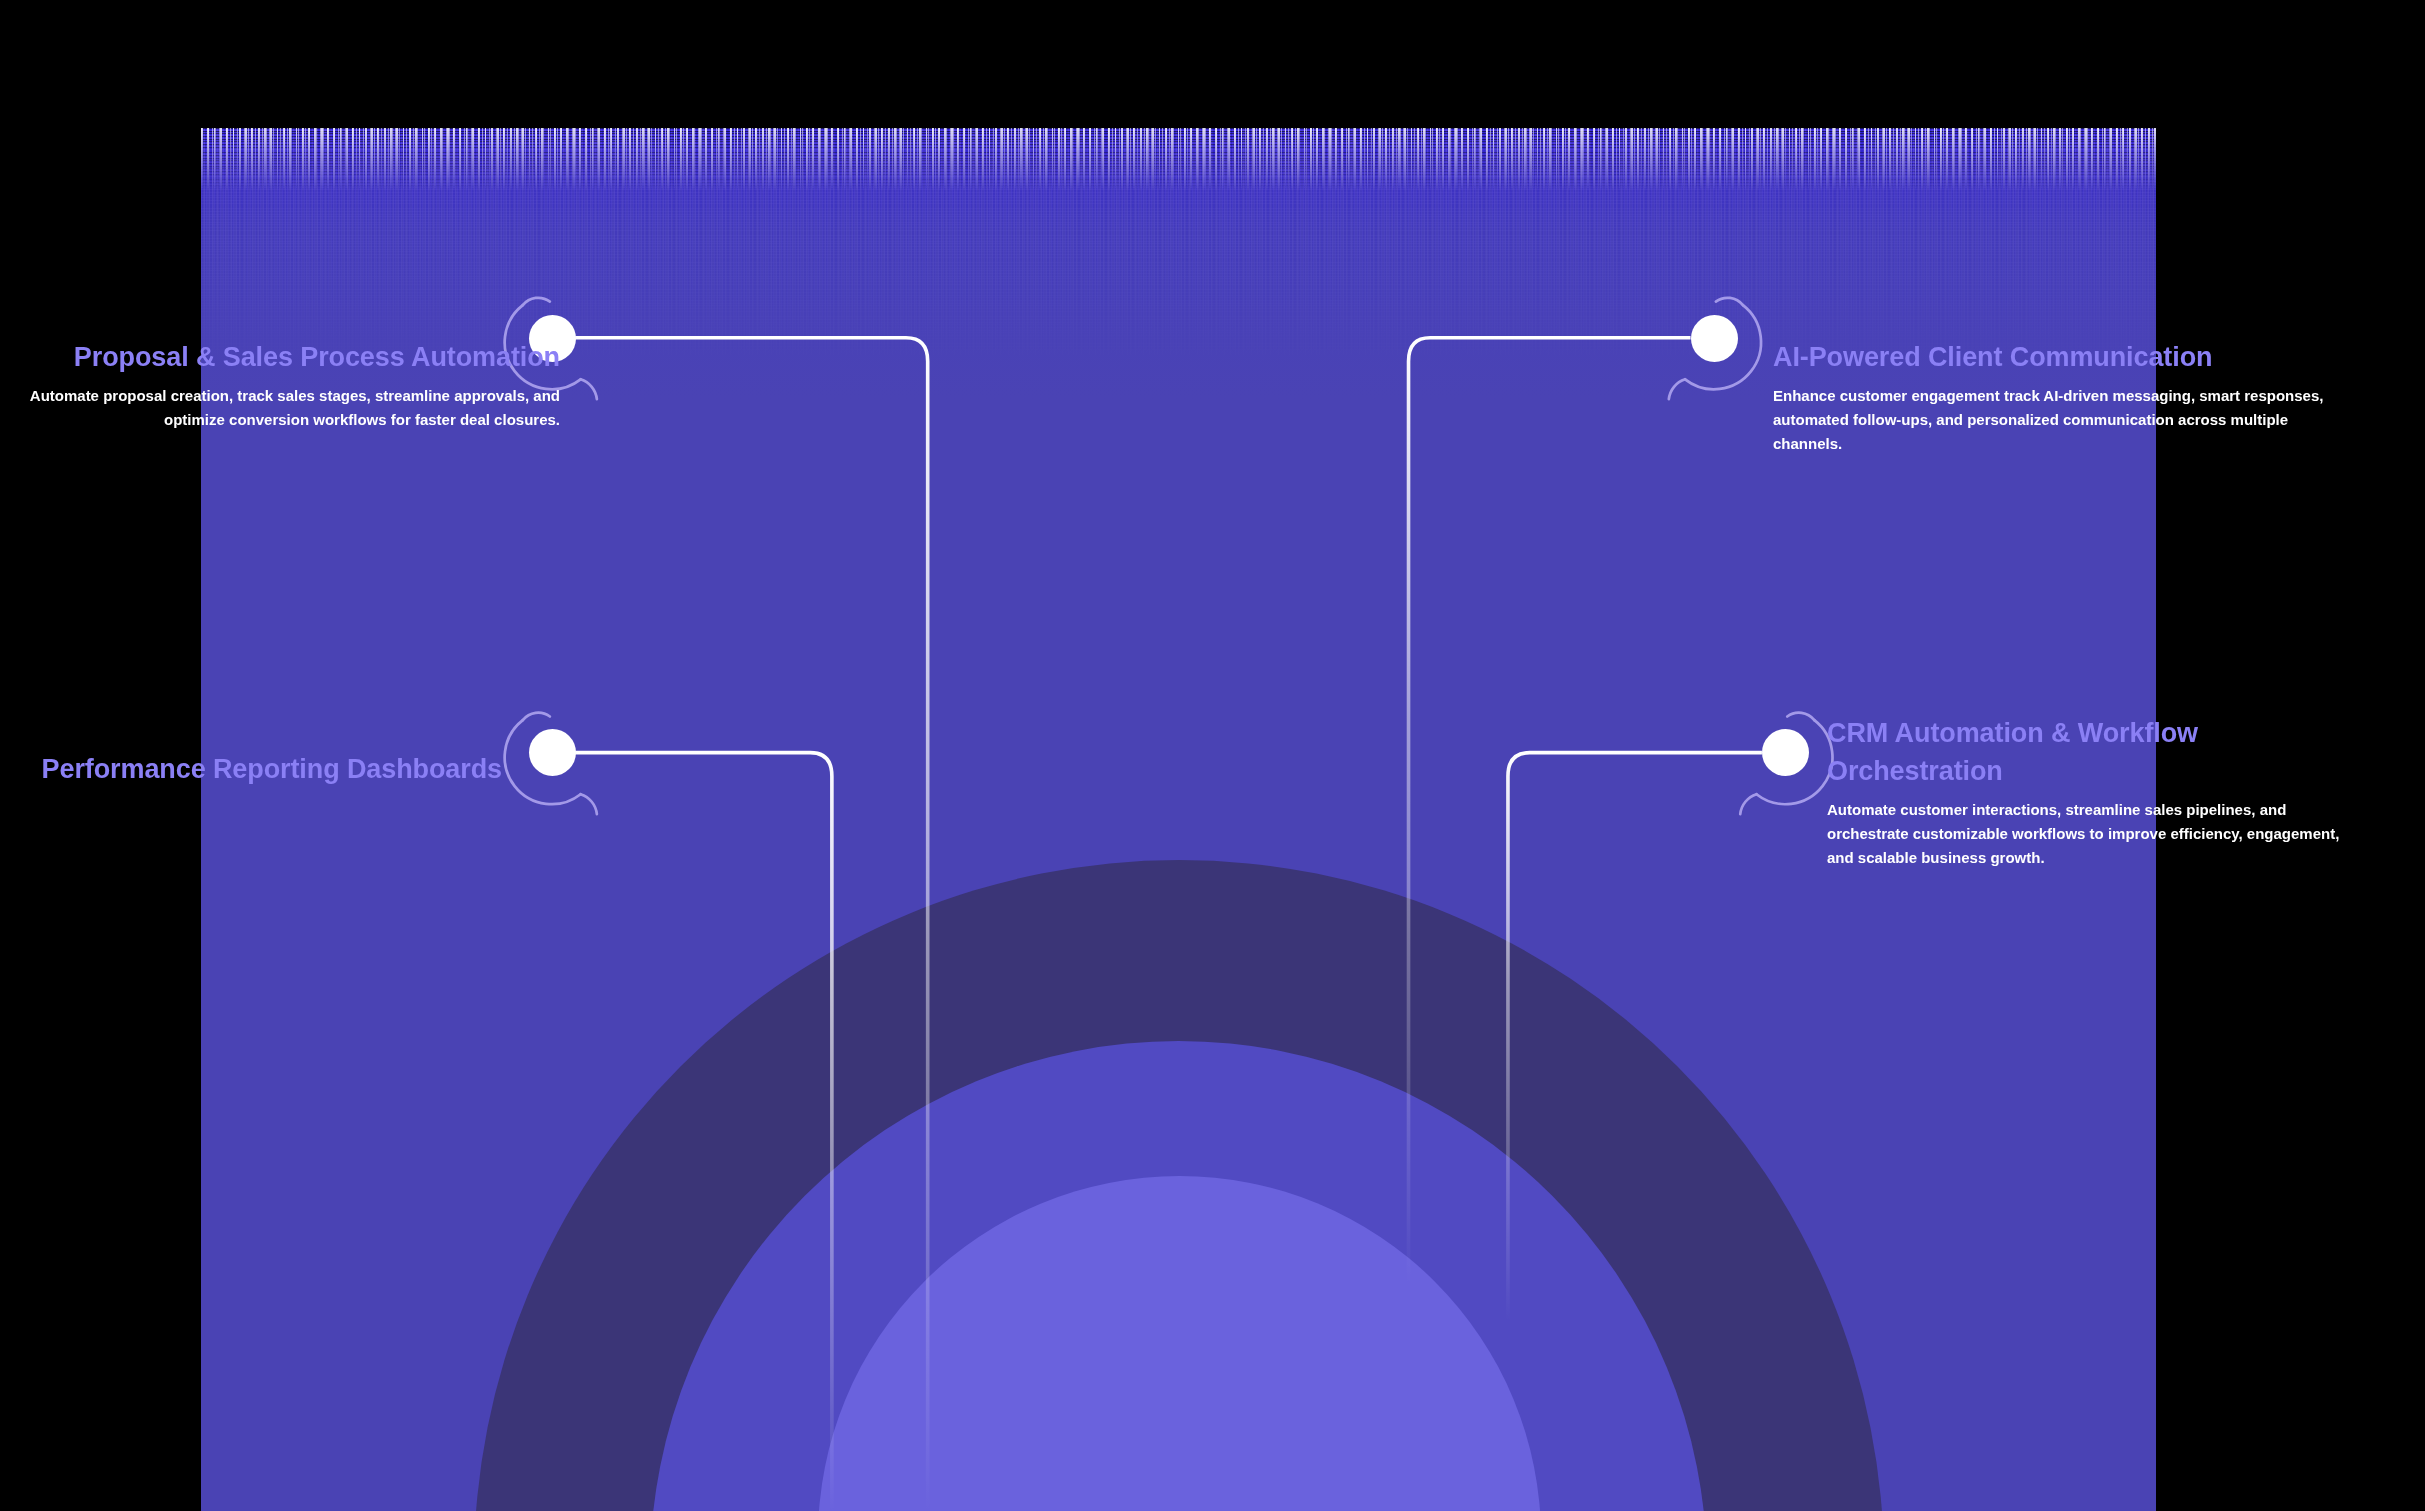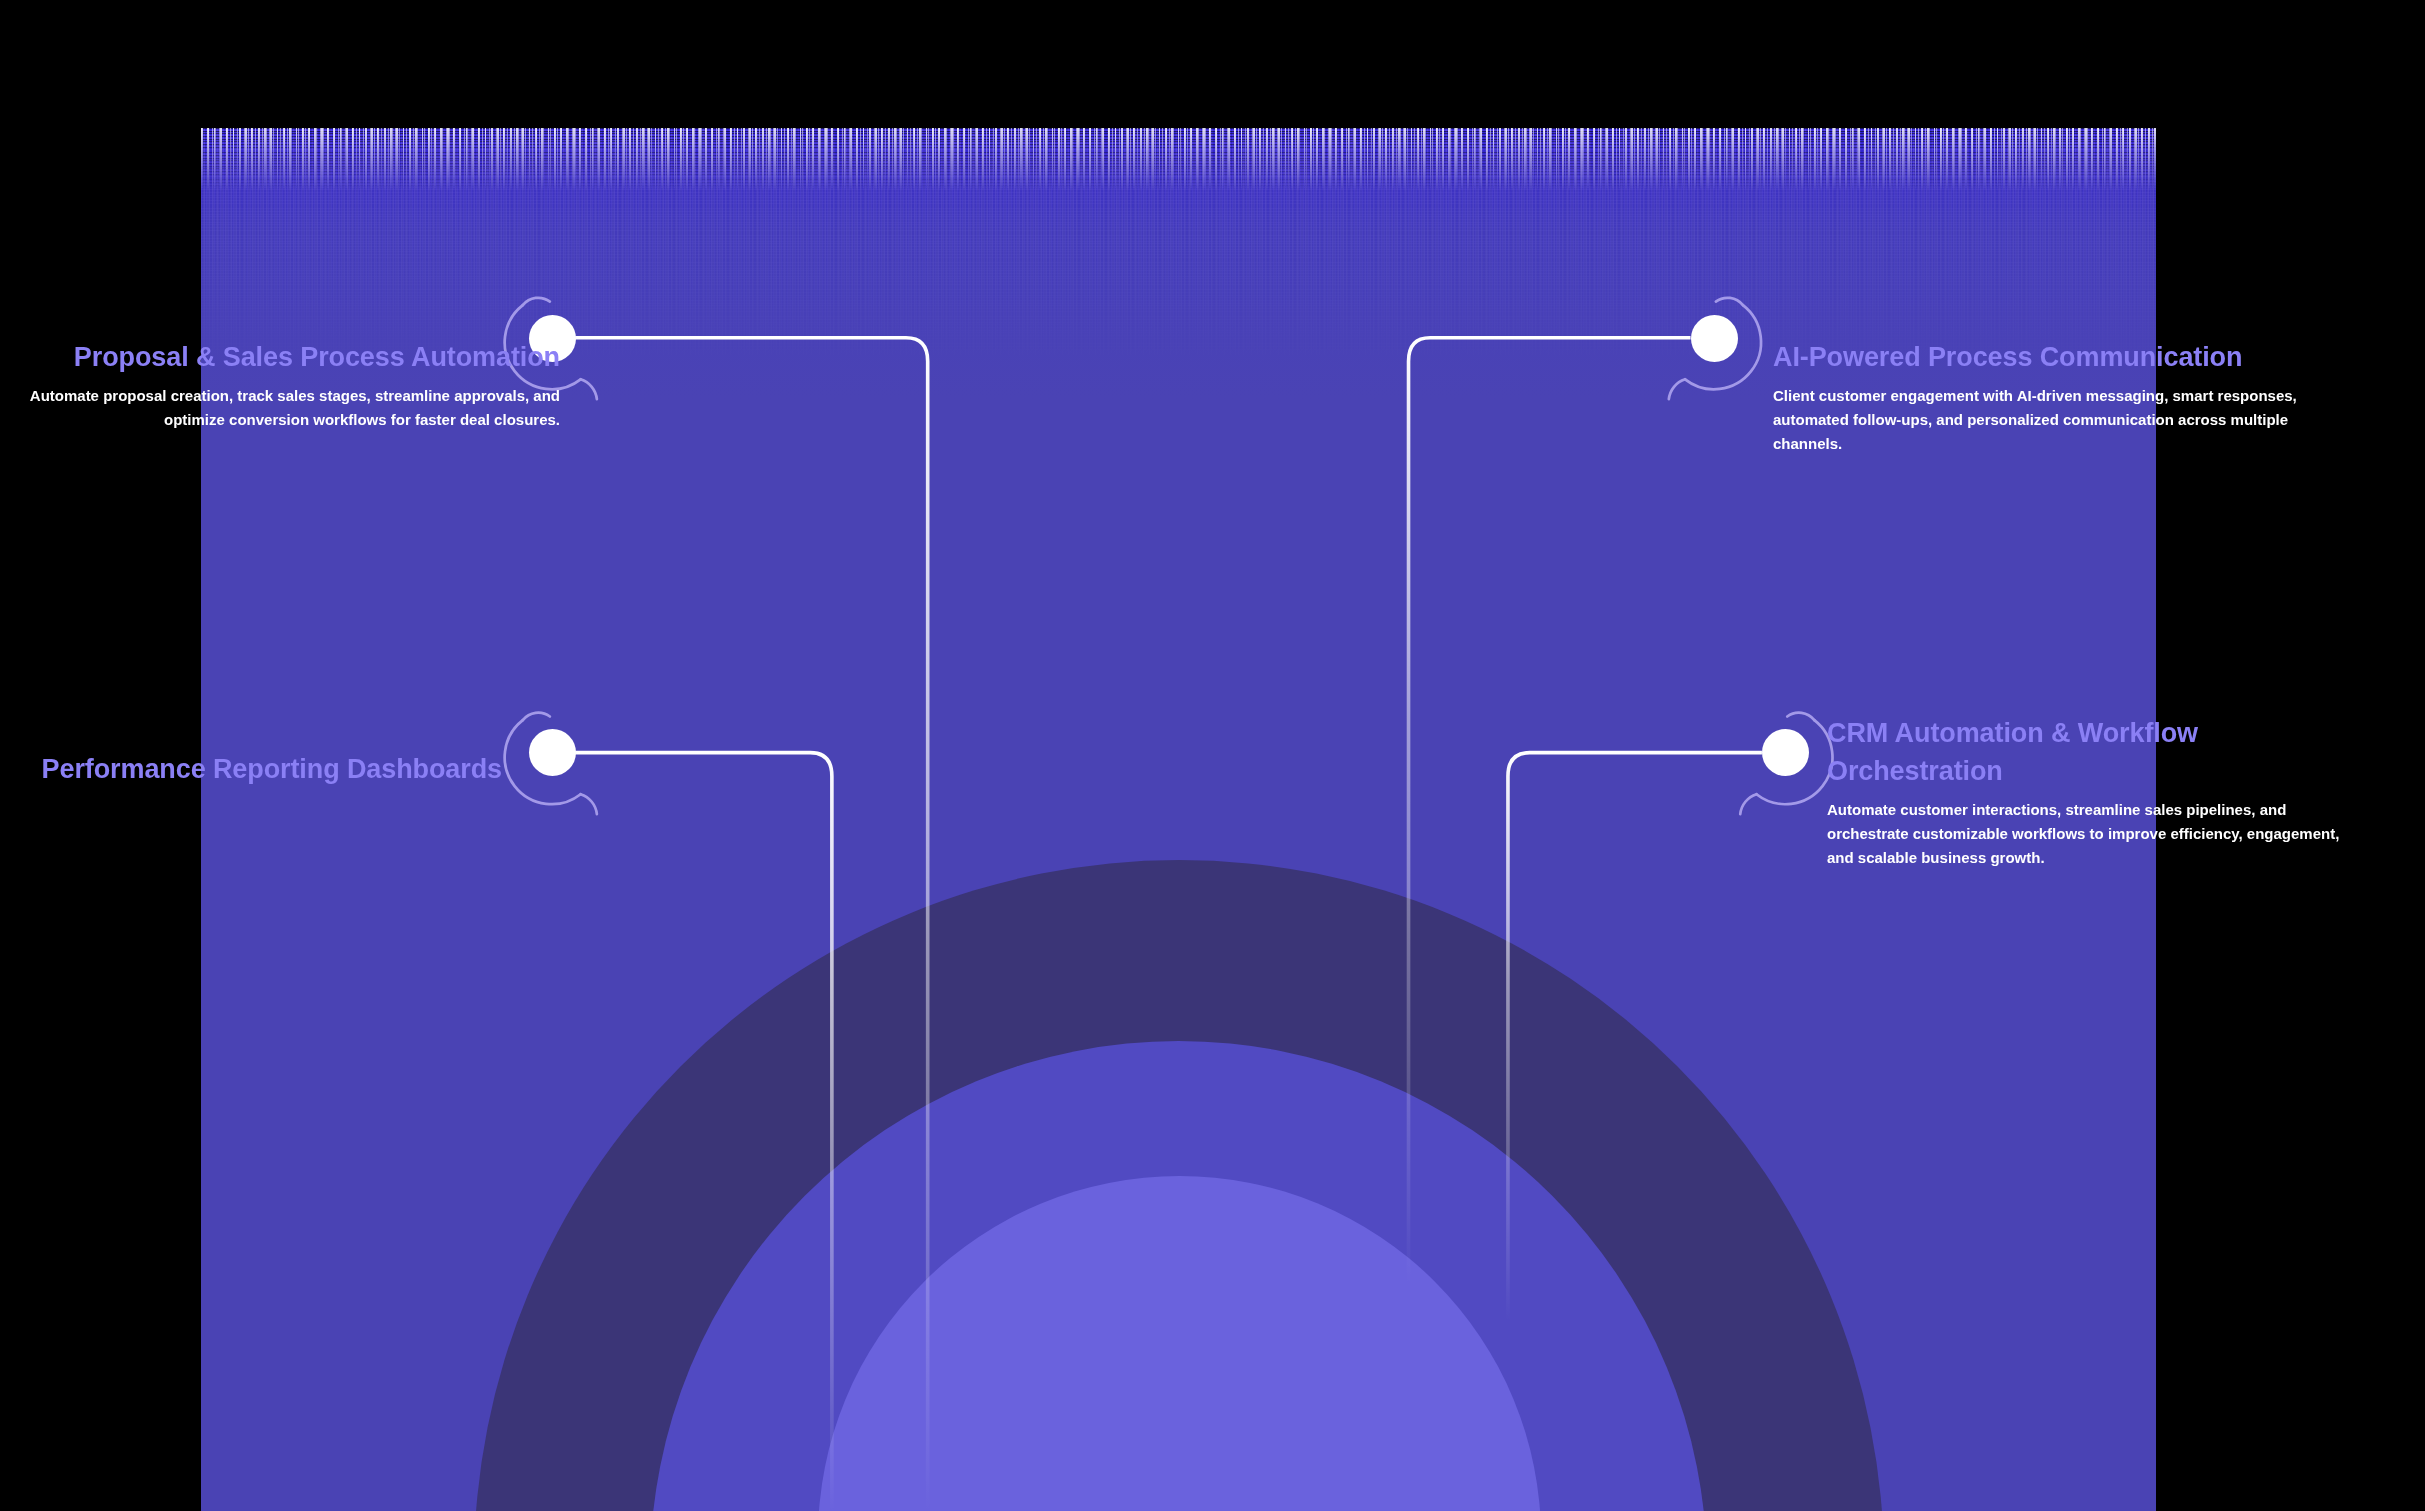--- a/index.html
+++ b/index.html
@@ -148,22 +148,22 @@
     <div class="node" style="left:1584px; top:624px;"></div>
 
   </div>
 
   <div class="card left" id="card-1">
     <h3>Proposal &amp; Sales Process Automation</h3>
     <p>Automate proposal creation, track sales stages, streamline approvals, and optimize conversion workflows for faster deal closures.</p>
   </div>
 
   <div class="card right" id="card-2">
-    <h3>AI-Powered Process Communication</h3>
-    <p>Client customer engagement with AI-driven messaging, smart responses, automated follow-ups, and personalized communication across multiple channels.</p>
+    <h3>AI-Powered Client Communication</h3>
+    <p>Enhance customer engagement track AI-driven messaging, smart responses, automated follow-ups, and personalized communication across multiple channels.</p>
   </div>
 
   <div class="card left" id="card-3">
     <h3>Performance Reporting Dashboards</h3>
   </div>
 
   <div class="card right" id="card-4">
     <h3>CRM Automation &amp; Workflow Orchestration</h3>
     <p>Automate customer interactions, streamline sales pipelines, and orchestrate customizable workflows to improve efficiency, engagement, and scalable business growth.</p>
   </div>

